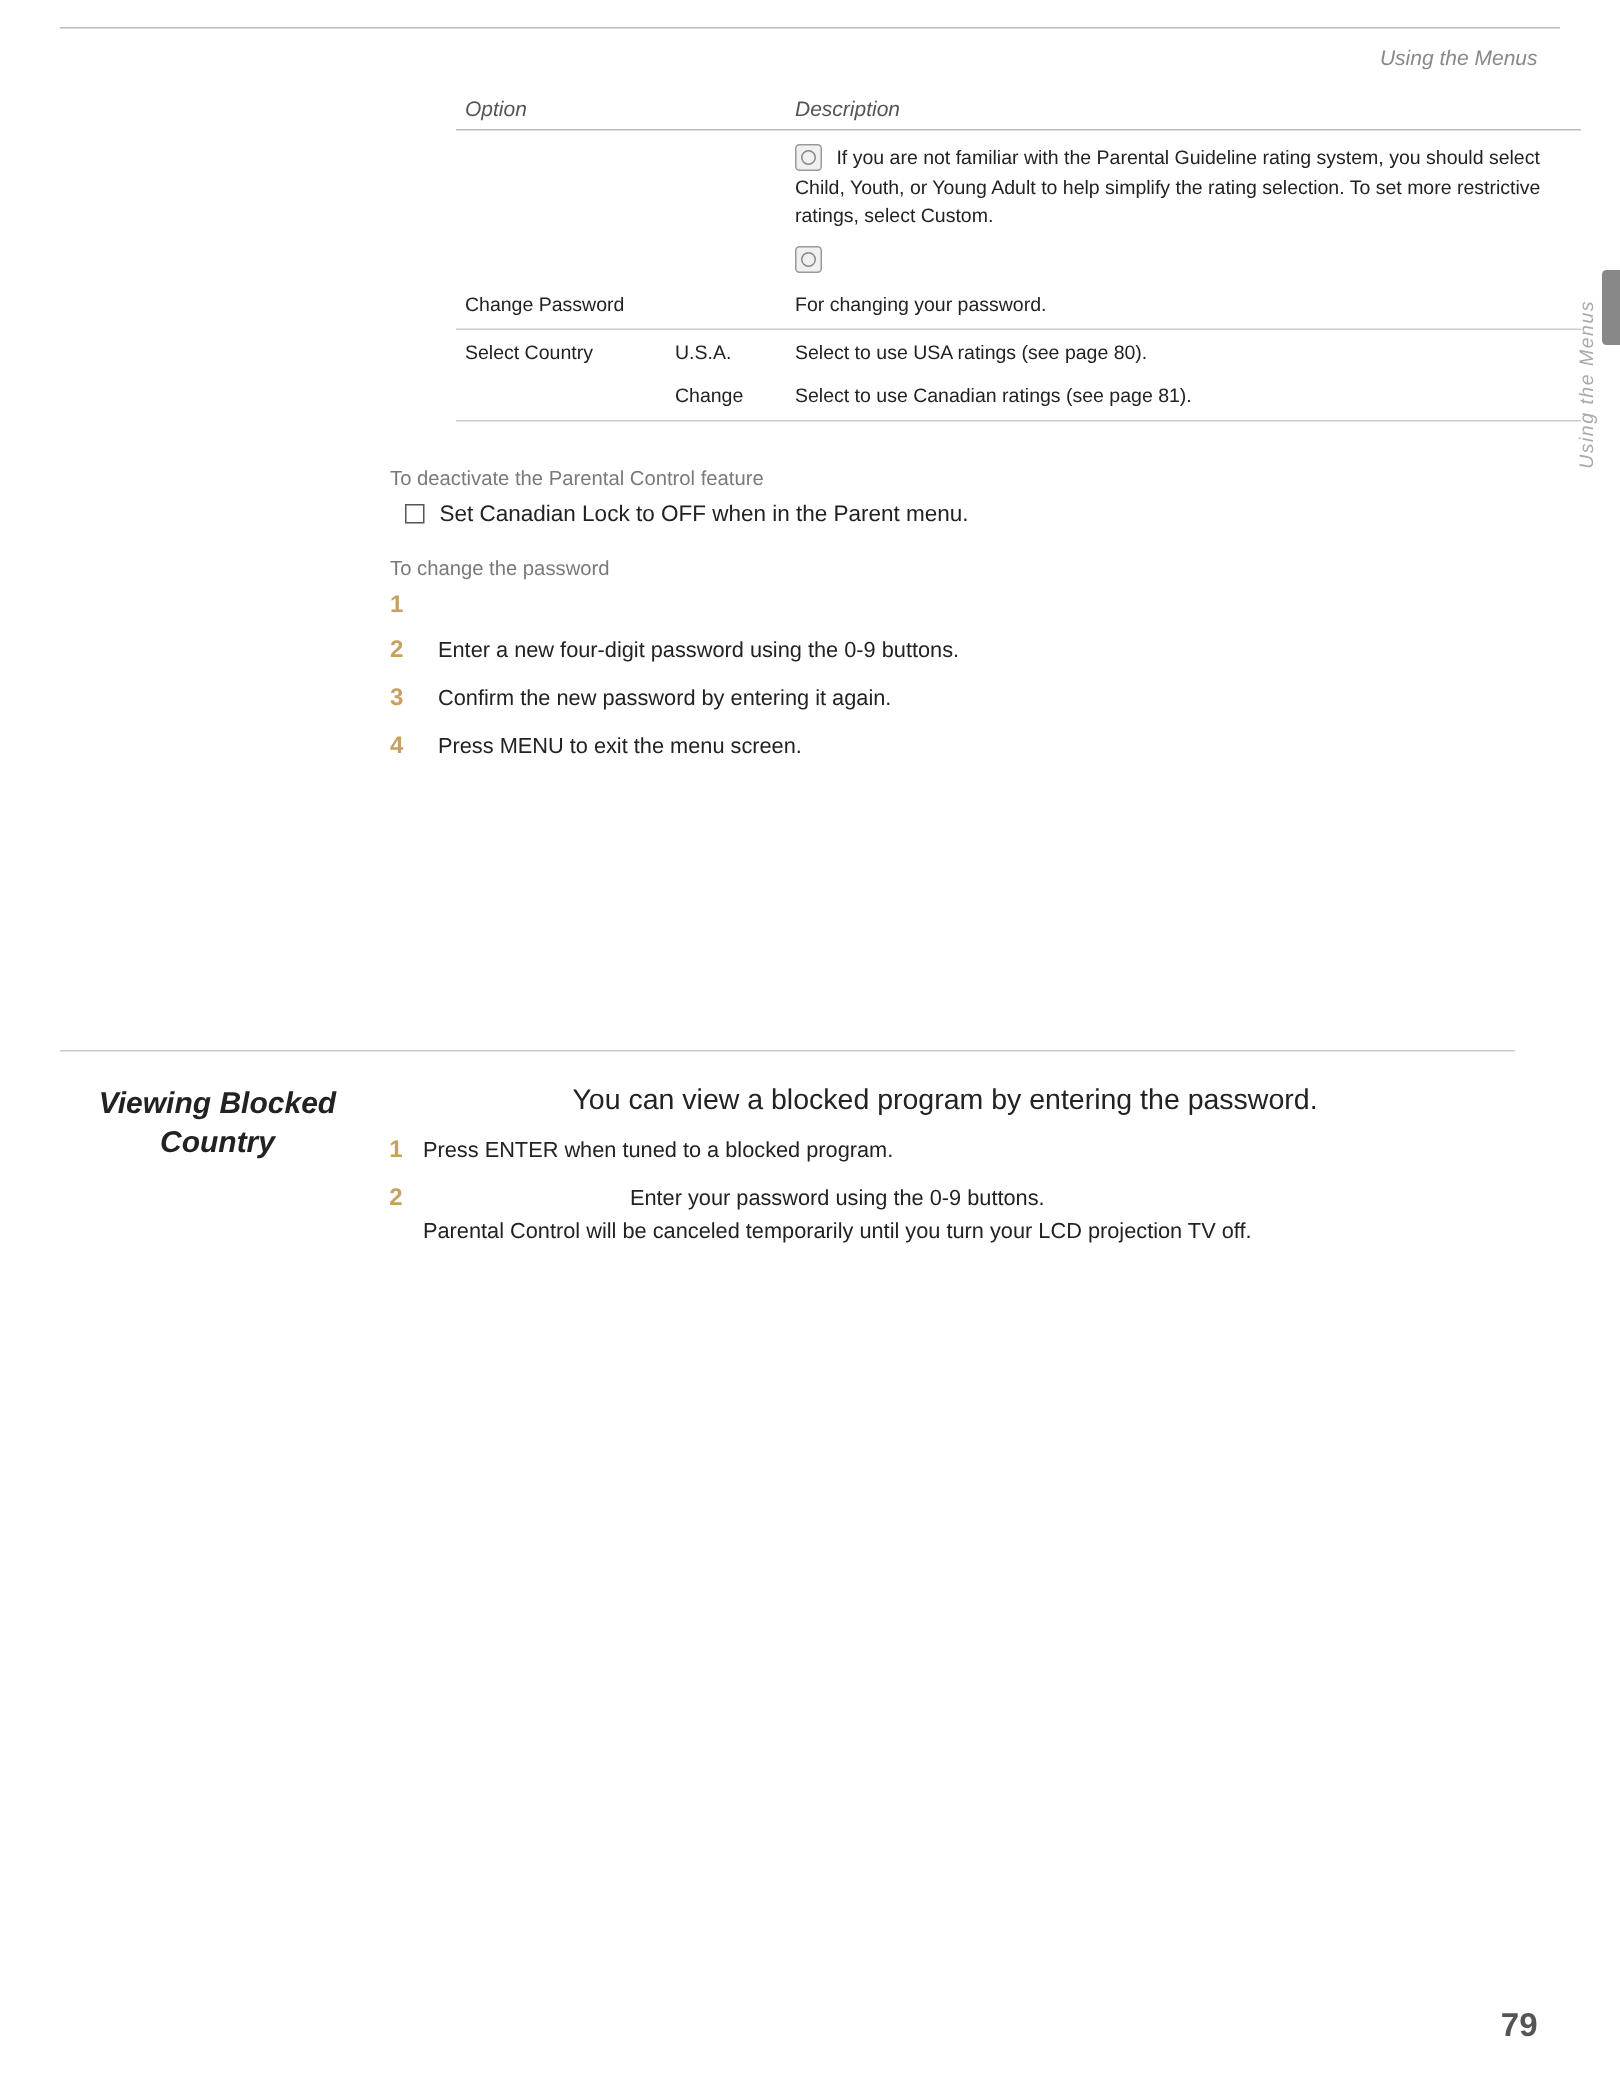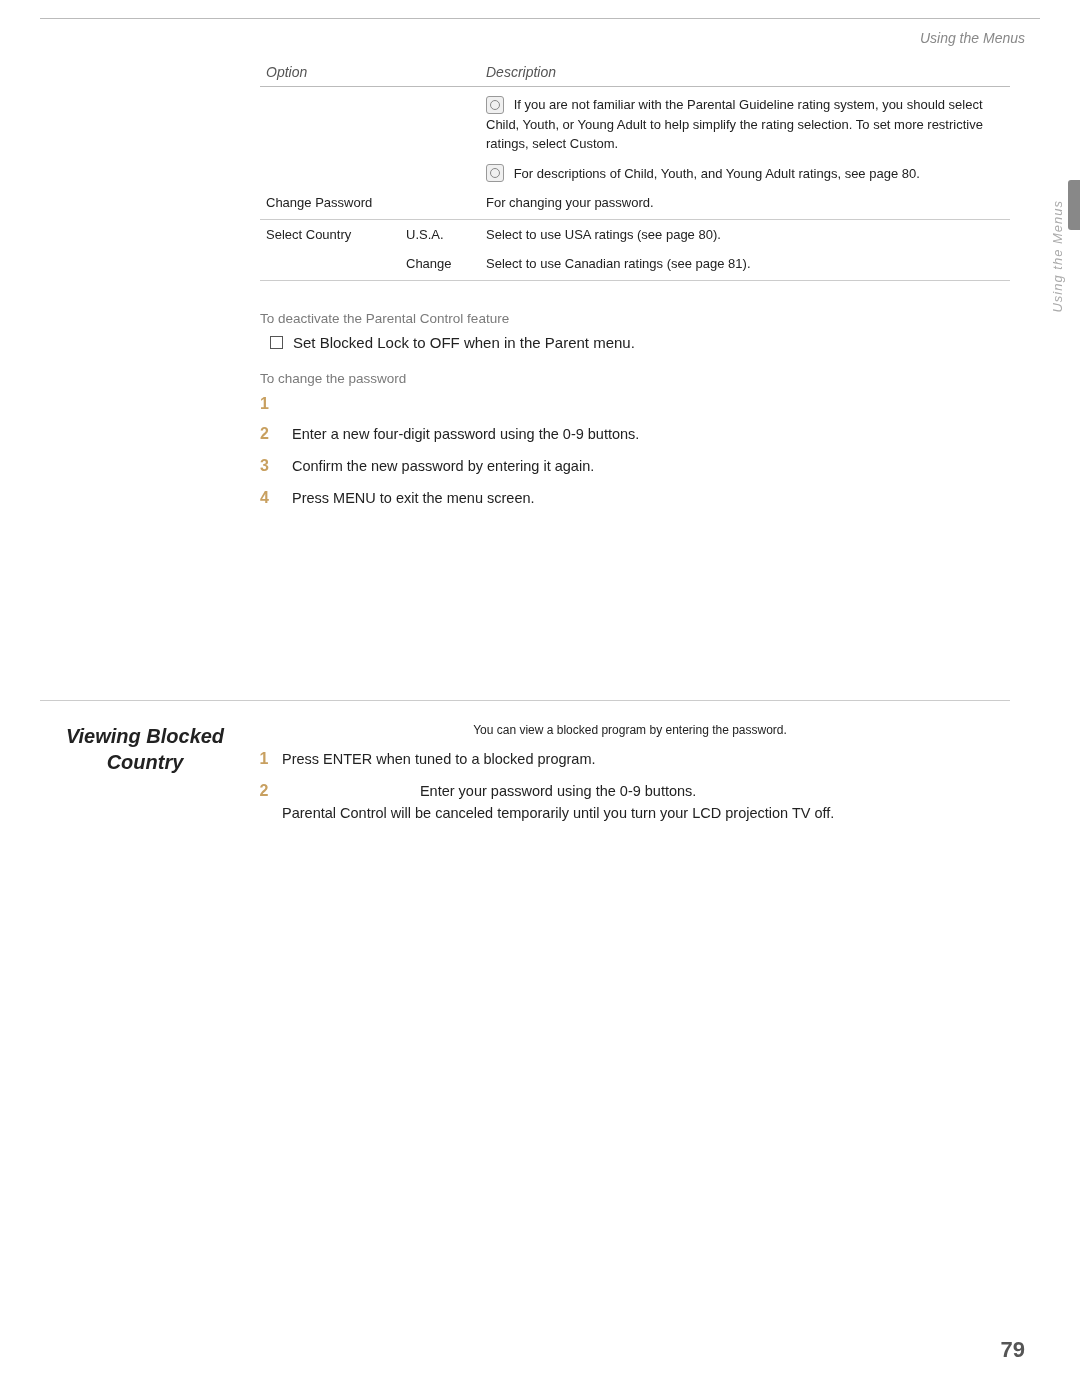--- a/index.html
+++ b/index.html
@@ -38,20 +38,21 @@
       top: 60px;
       left: 260px;
       right: 70px;
     }
 
     
     .option-table {
       width: 100%;
       border-collapse: collapse;
       margin-bottom: 30px;
+      margin-left: 44px;
     }
 
     .option-table thead tr th {
       font-style: italic;
       font-weight: normal;
       text-align: left;
       padding: 4px 6px 6px 6px;
       font-size: 14px;
       color: #555;
       border-bottom: 1px solid #bbb;
@@ -249,21 +250,20 @@
         <td class="desc-col">
           <span class="icon-bullet"></span>
           <span>If you are not familiar with the Parental Guideline rating system, you should select Child, Youth, or Young Adult to help simplify the rating selection. To set more restrictive ratings, select Custom.</span>
         </td>
       </tr>
       <tr>
         <td class="option-col"></td>
         <td class="sub-col"></td>
         <td class="desc-col">
           <span class="icon-bullet"></span>
-          <span>For descriptions of Child, Youth, and Young Adult ratings, see page 80.</span>
         </td>
       </tr>
       <tr style="border-bottom:1px solid #ccc;">
         <td class="option-col" style="border-bottom:1px solid #ccc; padding-bottom:6px;">Change Password</td>
         <td class="sub-col" style="border-bottom:1px solid #ccc;"></td>
         <td class="desc-col" style="border-bottom:1px solid #ccc;">For changing your password.</td>
       </tr>
       <tr>
         <td class="option-col">Select Country</td>
         <td class="sub-col">U.S.A.</td>
@@ -274,21 +274,21 @@
         <td class="sub-col" style="border-bottom:1px solid #ccc; padding-bottom:6px;">Change</td>
         <td class="desc-col" style="border-bottom:1px solid #ccc; padding-bottom:2px;">Select to use Canadian ratings (see page 81).</td>
       </tr>
     </tbody>
   </table>
 
   <div>
     <div class="section-heading">To deactivate the Parental Control feature</div>
     <div class="checkbox-item">
       <span class="checkbox-square"></span>
-      <span>Set Blocked Lock to OFF when in the Parent menu.</span>
+      <span>Set Canadian Lock to OFF when in the Parent menu.</span>
     </div>
   </div>
 
   <div style="margin-top:10px;">
     <div class="section-heading">To change the password</div>
     <ol class="numbered-list">
       <li>
         <span class="num-badge num-1">1</span>
       </li>
       <li>
@@ -313,21 +313,21 @@
   <div style="display:flex; align-items:flex-start;text-align:center;">
 
     <div class="vb-left" style="width:210px; flex-shrink:0;">
       <div class="left-title">
         <span>Viewing Blocked</span><br>
         <span>Country</span>
       </div>
     </div>
 
     <div class="vb-right">
-      <p style="margin-bottom:12px; font-size:12px;">You can view a blocked program by entering the password.</p>
+      <p style="margin-bottom:12px; font-size:19px;">You can view a blocked program by entering the password.</p>
       <ol class="numbered-list">
         <li>
           <span class="num-badge num-1">1</span>
           <span>Press ENTER when tuned to a blocked program.</span>
         </li>
         <li>
           <span class="num-badge num-2">2</span>
           <span>Enter your password using the 0-9 buttons.<br>Parental Control will be canceled temporarily until you turn your LCD projection TV off.</span>
         </li>
       </ol>

